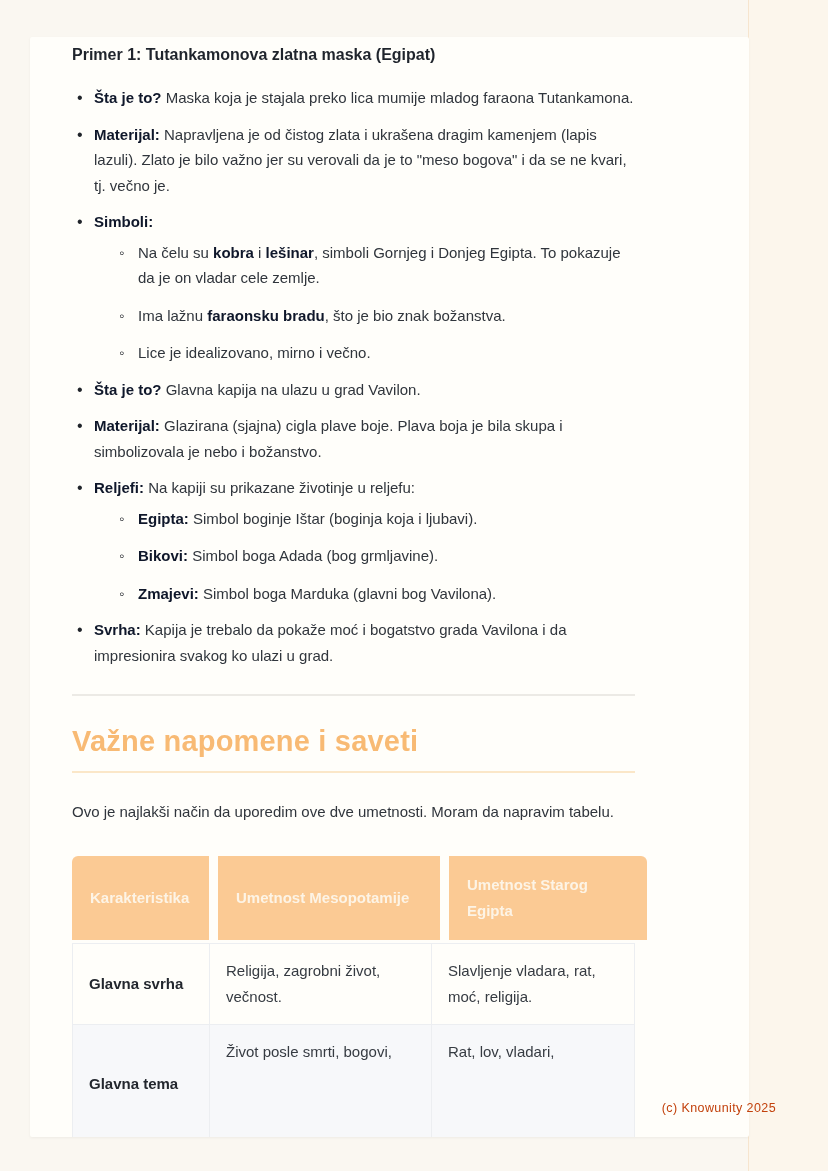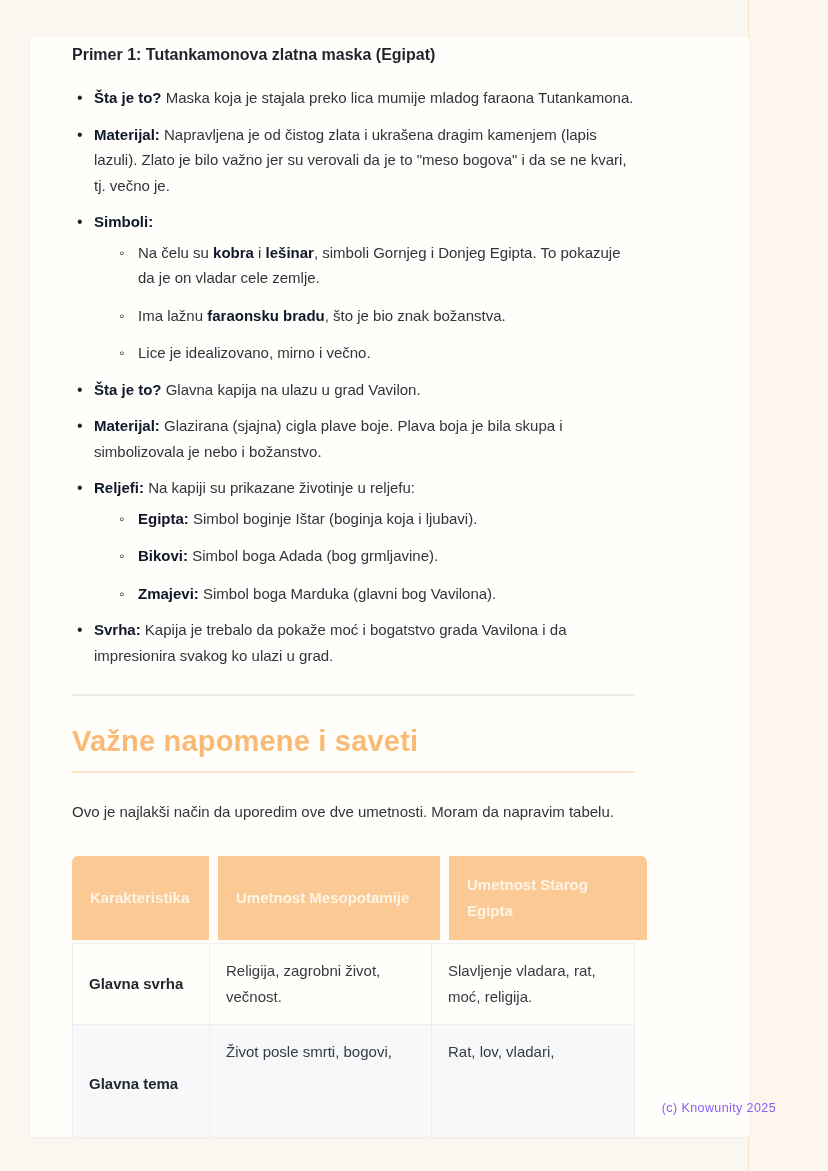--- a/index.html
+++ b/index.html
@@ -115,21 +115,21 @@
   }
   .td.feat {
     border-left: none;
     font-weight: 700; color: #23272e;
     display: flex; align-items: center; text-align: right;
   }
   .watermark {
     position: absolute;
     top: 1101px; right: 52px;
     font-size: 12.5px;
-    color: #8b5cf6;
+    color: #c2410c;
     letter-spacing: 0.4px;
     text-align: center;
   }
 </style>
 </head>
 <body>
 
 <div class="right-band"></div>
 
 <div class="page">

